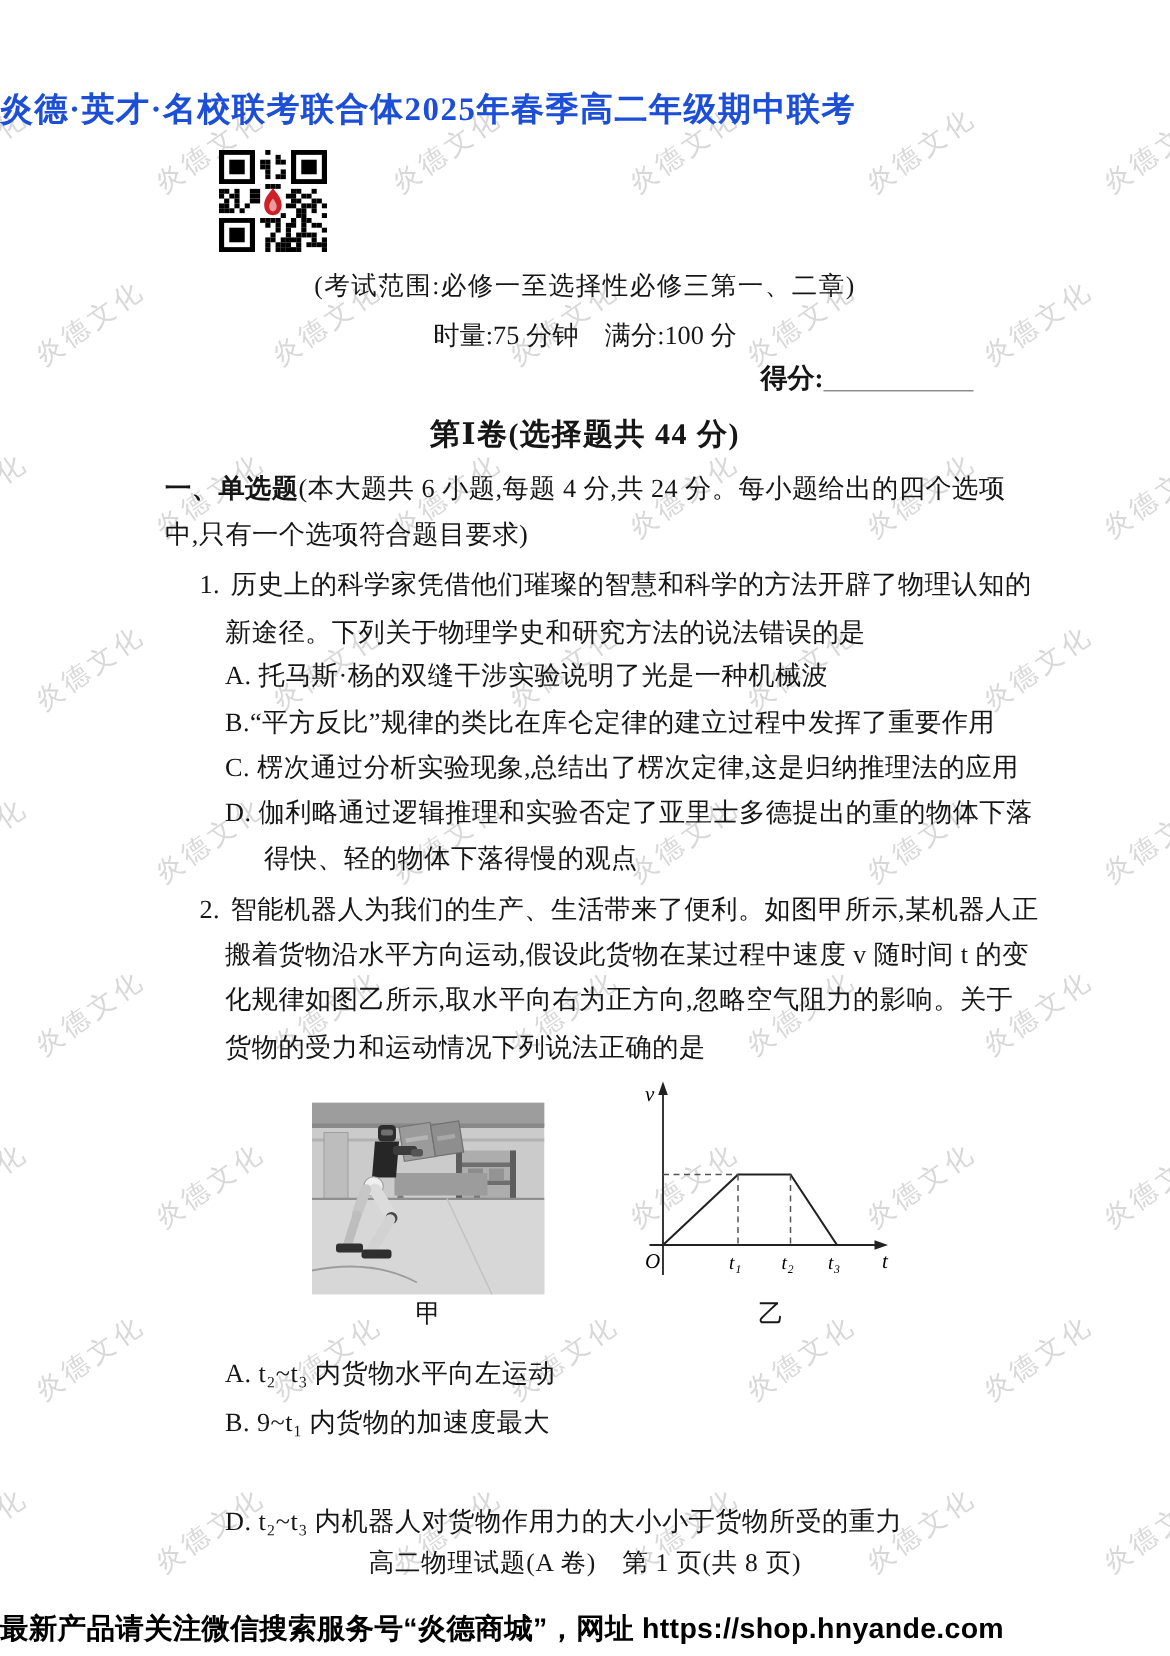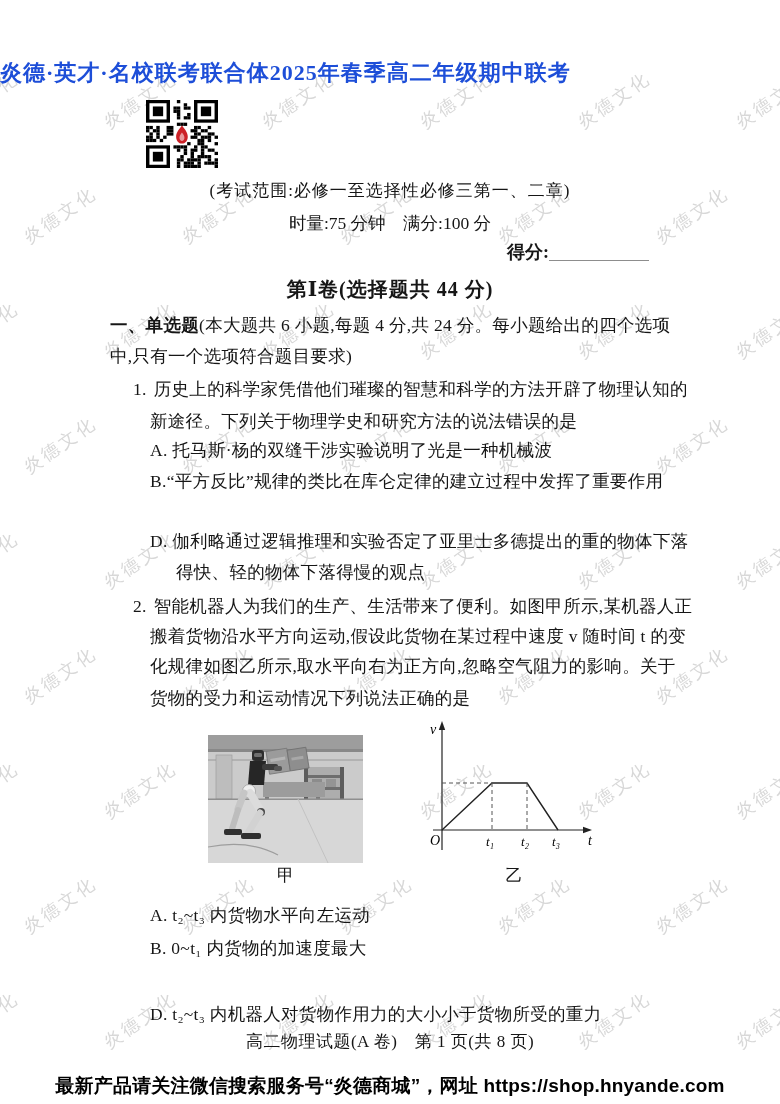--- a/index.html
+++ b/index.html
@@ -25,21 +25,21 @@
   .line{position:absolute;white-space:nowrap;font-size:17.5px;letter-spacing:0.3px;}
   .bold{font-weight:bold;}
   .qnum{margin-right:7px;}
   .qr-box{position:absolute;left:146px;top:100px;width:72px;height:68px;}
   .photo-box{position:absolute;left:208px;top:735px;width:155px;height:128px;}
   .graph-box{position:absolute;left:428px;top:718px;width:172px;height:148px;}
   .fig-label{position:absolute;top:864px;text-align:center;font-size:17px;}
   .fig-label.jia{left:208px;width:155px;}
   .fig-label.yi{left:428px;width:172px;}
   .page-footer{position:absolute;top:1030px;left:0;width:100%;text-align:center;font-size:17px;letter-spacing:0.5px;}
-  .promo{position:absolute;top:1073px;left:0;width:100%;text-align:center;
+  .promo{position:absolute;top:1073px;left:0;width:100%;text-align:left;
     font-size:19px;font-weight:bold;color:#000;
     font-family:"Liberation Sans","DejaVu Sans",sans-serif;letter-spacing:0.2px;}
   .gtext{font-style:italic;font-family:"Liberation Serif",serif;}
 </style>
 </head>
 <body>
 
 <div class="page">
 
   <div class="wm-layer">
@@ -238,20 +238,21 @@
       <span class="bold">一、单选题</span><span>(本大题共 6 小题,每题 4 分,共 24 分。每小题给出的四个选项</span>
     </div>
     <div class="line" style="left:110px;top:344px">中,只有一个选项符合题目要求)</div>
 
     <div class="line" style="left:133px;top:377px">
       <span class="qnum">1.</span><span>历史上的科学家凭借他们璀璨的智慧和科学的方法开辟了物理认知的</span>
     </div>
     <div class="line" style="left:150px;top:438px">A. 托马斯·杨的双缝干涉实验说明了光是一种机械波</div>
     <div class="line" style="left:150px;top:409px">新途径。下列关于物理学史和研究方法的说法错误的是</div>
     <div class="line" style="left:150px;top:469px">B.“平方反比”规律的类比在库仑定律的建立过程中发挥了重要作用</div>
+    <div class="line" style="left:150px;top:499px">C. 楞次通过分析实验现象,总结出了楞次定律,这是归纳推理法的应用</div>
     <div class="line" style="left:150px;top:529px">D. 伽利略通过逻辑推理和实验否定了亚里士多德提出的重的物体下落</div>
     <div class="line" style="left:176px;top:560px">得快、轻的物体下落得慢的观点</div>
 
     <div class="line" style="left:133px;top:594px">
       <span class="qnum">2.</span><span>智能机器人为我们的生产、生活带来了便利。如图甲所示,某机器人正</span>
     </div>
     <div class="line" style="left:150px;top:624px">搬着货物沿水平方向运动,假设此货物在某过程中速度 v 随时间 t 的变</div>
     <div class="line" style="left:150px;top:654px">化规律如图乙所示,取水平向右为正方向,忽略空气阻力的影响。关于</div>
     <div class="line" style="left:150px;top:686px">货物的受力和运动情况下列说法正确的是</div>
 
@@ -312,20 +313,20 @@
       <text class="gtext" x="2" y="127" font-size="14">O</text>
       <text class="gtext" x="58" y="128" font-size="13">t₁</text>
       <text class="gtext" x="93" y="128" font-size="13">t₂</text>
       <text class="gtext" x="124" y="128" font-size="13">t₃</text>
     </svg>
 
     <div class="fig-label jia">甲</div>
     <div class="fig-label yi">乙</div>
 
     <div class="line" style="left:150px;top:903px">A. t₂~t₃ 内货物水平向左运动</div>
-    <div class="line" style="left:150px;top:936px">B. 0~t₁ 内货物的加速度最大</div>
+    <div class="line" style="left:150px;top:936px">B. 9~t₁ 内货物的加速度最大</div>
     <div class="line" style="left:150px;top:1002px">D. t₂~t₃ 内机器人对货物作用力的大小小于货物所受的重力</div>
 
     <div class="page-footer">高二物理试题(A 卷)　第 1 页(共 8 页)</div>
     <div class="promo">最新产品请关注微信搜索服务号“炎德商城”，网址 https://shop.hnyande.com</div>
 
   </div>
 </div>
 
 </body></html>

